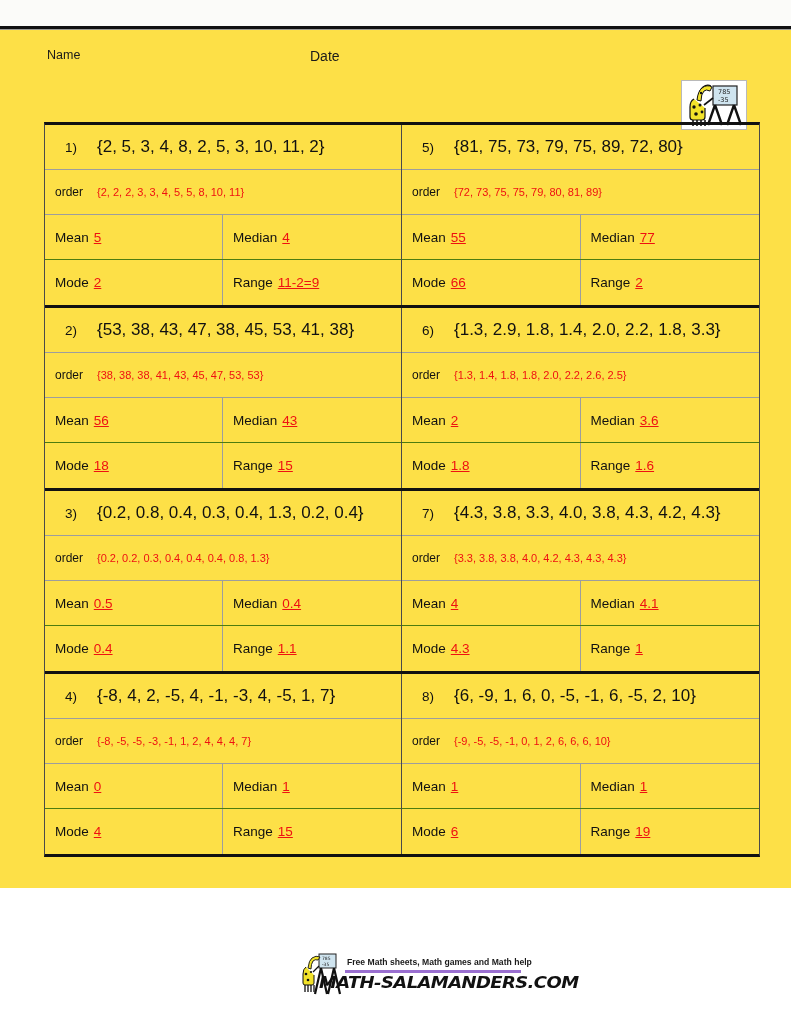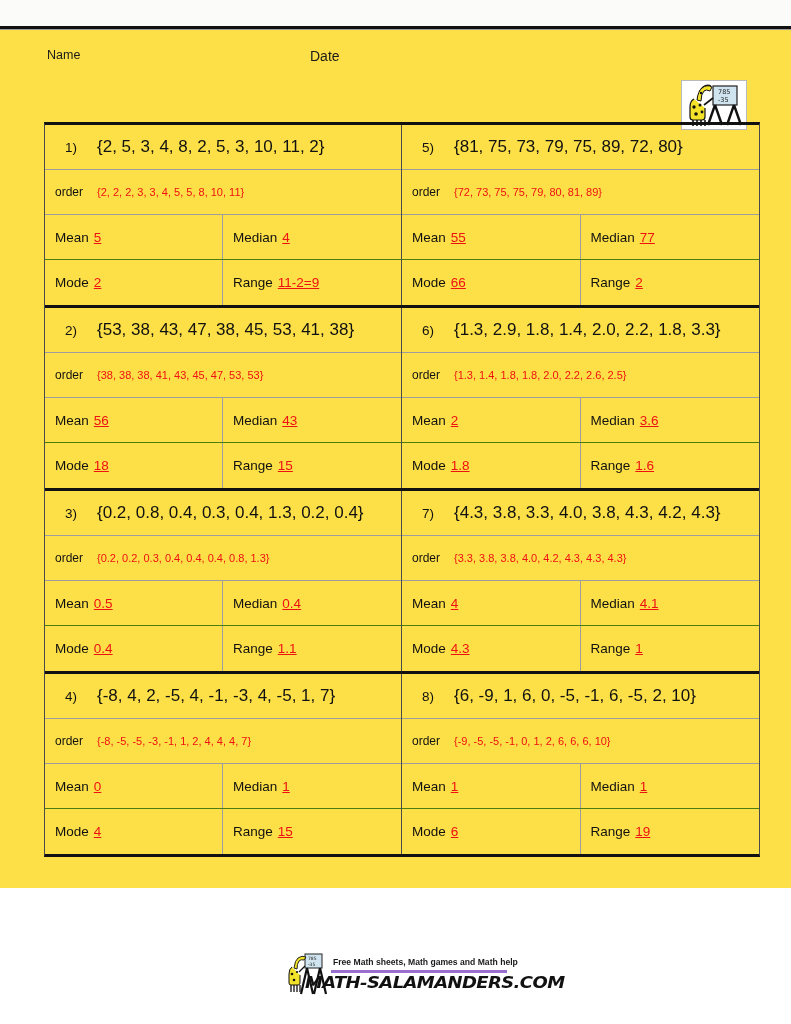--- a/index.html
+++ b/index.html
@@ -154,21 +154,21 @@
 
   
   .footer {
     position: absolute;
     left: 0; top: 944px;
     width: 791px;
     height: 58px;
   }
   .footer-inner {
     position: absolute;
-    left: 285px; top: 0;
+    left: 299px; top: 0;
     width: 230px;
     height: 58px;
   }
   .footer-logo {
     position: absolute;
     left: 0; top: 8px;
     width: 46px; height: 44px;
   }
   .footer-tag {
     position: absolute;

